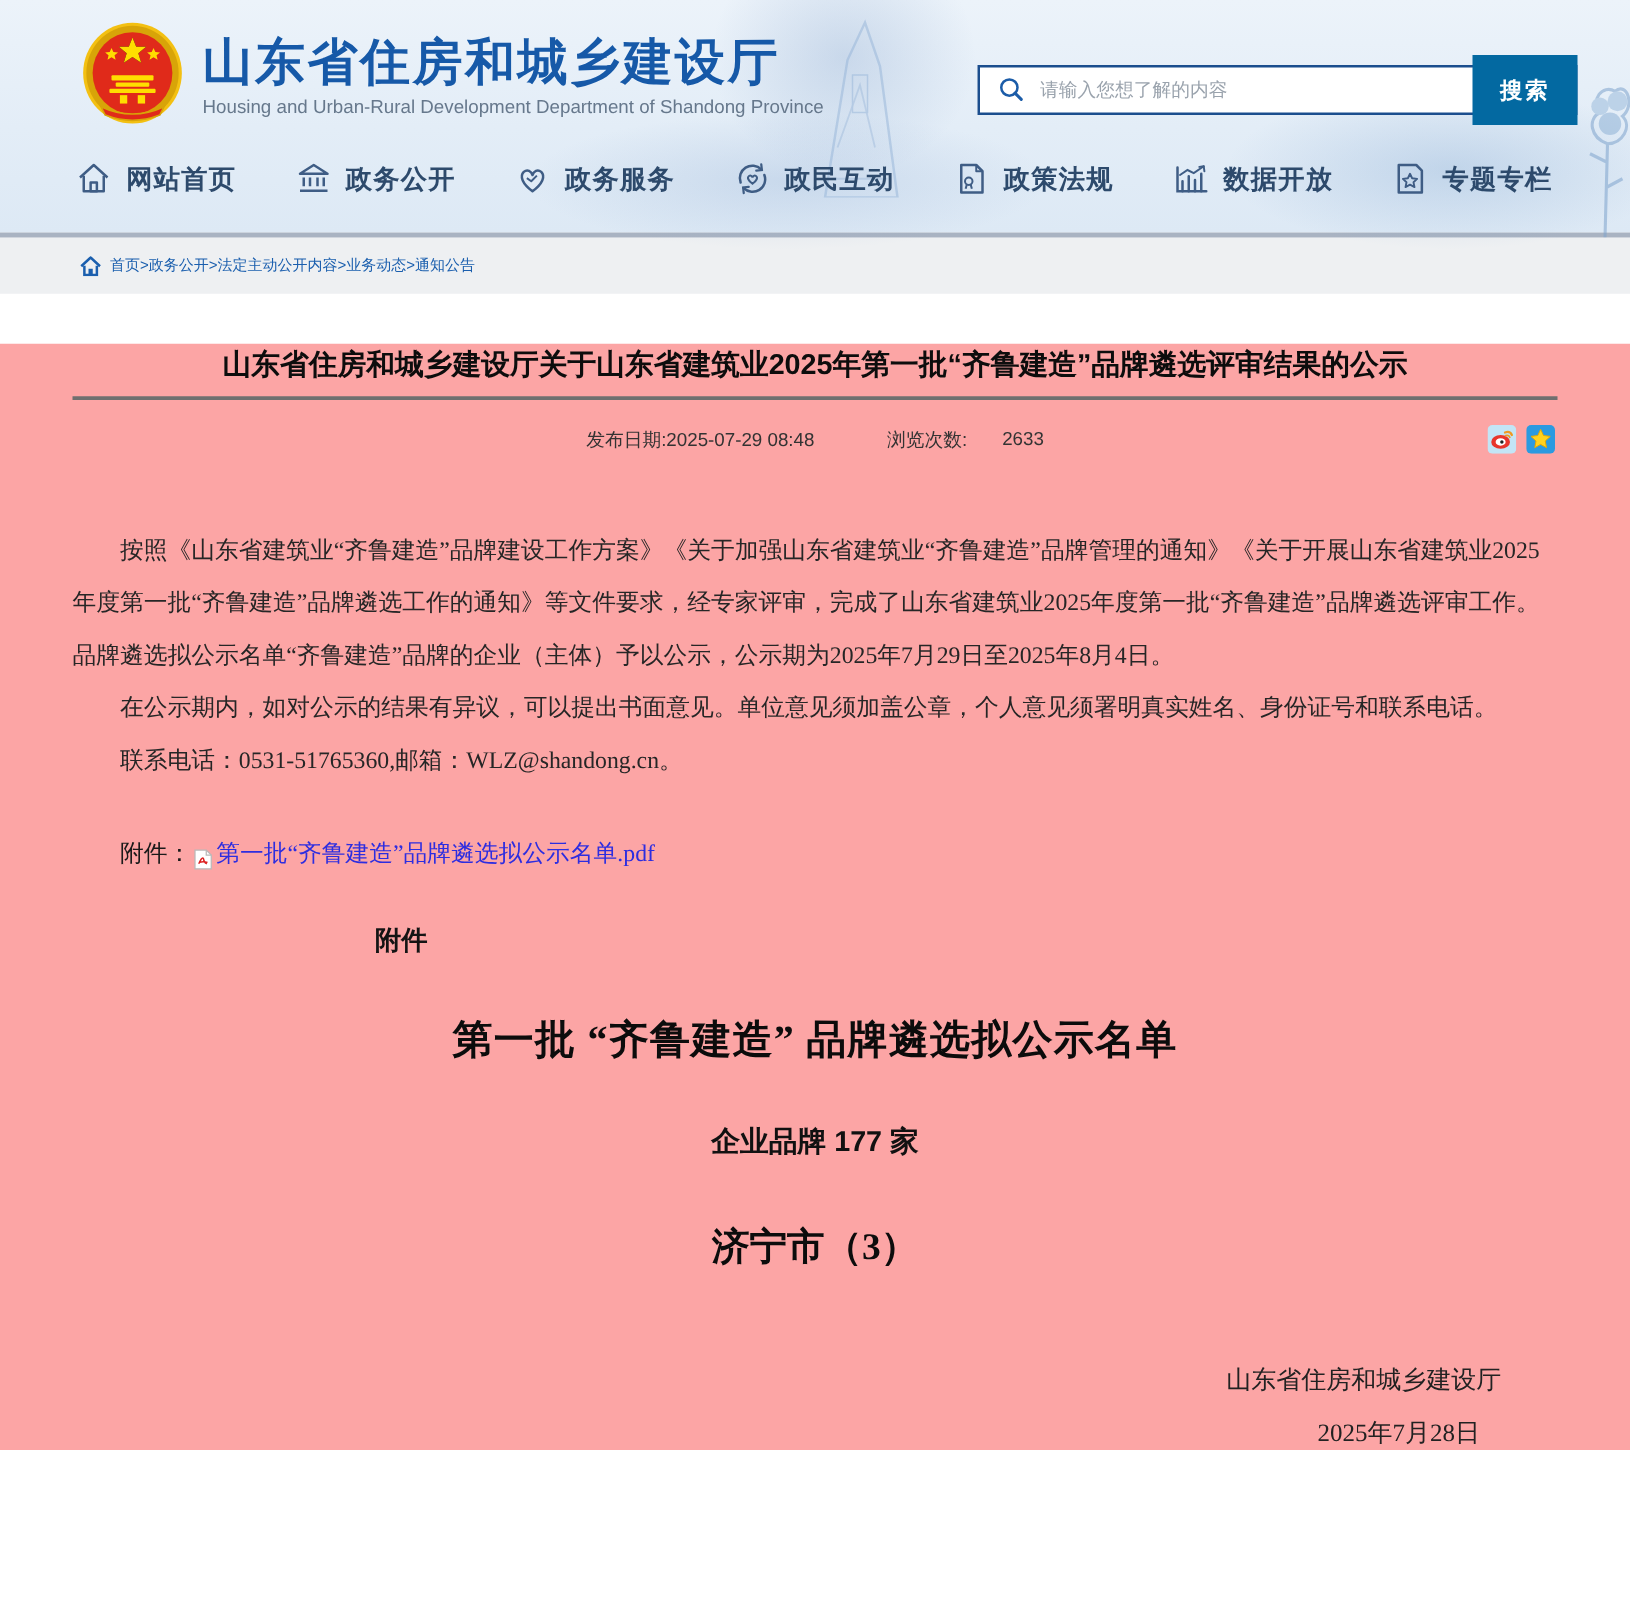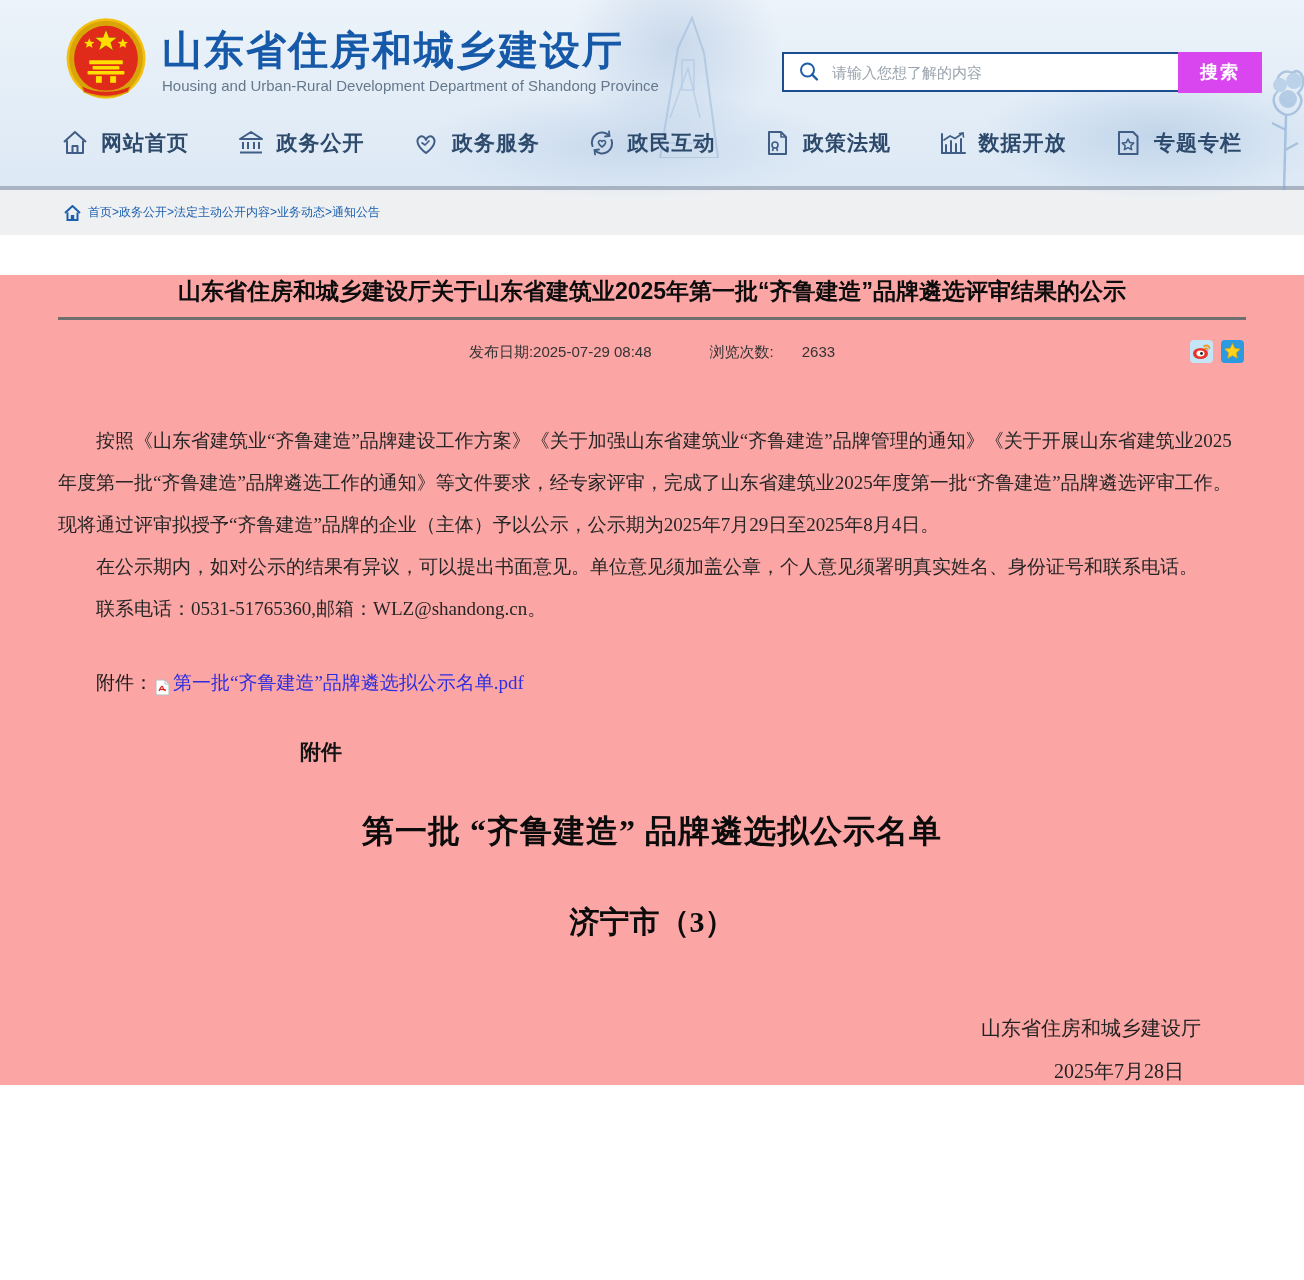--- a/index.html
+++ b/index.html
@@ -25,21 +25,21 @@
   .brand { margin-left:14px; }
   .site-title { font-size:40px; font-weight:bold; color:#1659a8; letter-spacing:2px; line-height:1.1; }
   .site-subtitle { font-size:15px; color:#66788c; margin-top:5px; }
 
   .searchbar { position:absolute; top:52px; right:42px; width:480px; height:40px;
                background:#fff; border:2px solid #1b4e8e; display:flex; align-items:center; }
   .search-glass { margin:0 12px 0 14px; flex:0 0 auto; display:block; }
   .searchbar input { flex:1; border:0; outline:none; font-size:15px; color:#333; background:transparent;
                      font-family:Liberation Sans, sans-serif; }
   .searchbar input::placeholder { color:#9aa3ad; }
-  .search-btn { width:84px; height:41px; margin:-2px -2px -2px 0; border:0; background:#d946ef;
+  .search-btn { width:84px; height:56px; margin:-2px -2px -2px 0; border:0; background:#0369a1;
                 color:#fff; font-size:18px; font-weight:bold; cursor:pointer; letter-spacing:2px;
                 font-family:Liberation Sans, sans-serif; }
 
   .nav { position:absolute; left:60px; right:62px; bottom:28px; display:flex;
          justify-content:space-between; align-items:center; }
   .nav-item { display:flex; align-items:center; gap:11px; cursor:pointer; }
   .nav-item svg { display:block; }
   .nav-label { font-size:21px; font-weight:bold; color:#2d4a6c; letter-spacing:1px; }
 
   
@@ -223,34 +223,35 @@
         <path d="M14.5 8.5 Q17 7.8 17.8 9.8" fill="none" stroke="#f09a22" stroke-width="1.5" stroke-linecap="round"></path>
       </svg>
       <svg width="23" height="23" viewBox="0 0 23 23">
         <rect x="0" y="0" width="23" height="23" rx="4" fill="#2b9ae0"></rect>
         <path d="M11.5 3.5 l2.3 4.9 5.4 .7 -4 3.7 1 5.3 -4.7 -2.6 -4.7 2.6 1 -5.3 -4 -3.7 5.4 -.7 Z" fill="#ffd21e" stroke="#e8a800" stroke-width=".8"></path>
       </svg>
     </span>
   </div>
 
   <div class="body-text">
-    <p>按照《山东省建筑业“齐鲁建造”品牌建设工作方案》《关于加强山东省建筑业“齐鲁建造”品牌管理的通知》《关于开展山东省建筑业2025年度第一批“齐鲁建造”品牌遴选工作的通知》等文件要求，经专家评审，完成了山东省建筑业2025年度第一批“齐鲁建造”品牌遴选评审工作。现将通过评审拟授予“齐鲁建造”品牌的企业（主体）予以公示，公示期为2025年7月29日至2025年8月4日。</p>
+    <p>按照《山东省建筑业“齐鲁建造”品牌建设工作方案》《关于加强山东省建筑业“齐鲁建造”品牌管理的通知》《关于开展山东省建筑业2025年度第一批“齐鲁建造”品牌遴选工作的通知》等文件要求，经专家评审，完成了山东省建筑业2025年度第一批“齐鲁建造”品牌遴选评审工作。品牌遴选拟公示名单“齐鲁建造”品牌的企业（主体）予以公示，公示期为2025年7月29日至2025年8月4日。</p>
     <p>在公示期内，如对公示的结果有异议，可以提出书面意见。单位意见须加盖公章，个人意见须署明真实姓名、身份证号和联系电话。</p>
     <p>联系电话：0531-51765360,邮箱：WLZ@shandong.cn。</p>
   </div>
 
   <div class="attachment-row">
     <span>附件：</span>
     <svg class="pdf-ico" width="15" height="17" viewBox="0 0 15 17">
       <path d="M1 1 H10 L14 5 V16 H1 Z" fill="#fff" stroke="#b9b9b9" stroke-width="1"></path>
       <path d="M10 1 V5 H14" fill="none" stroke="#b9b9b9" stroke-width="1"></path>
       <path d="M4 12 C5.5 9 6.5 7 7.5 7.5 C8.5 8 7 11 10.5 12 M4.5 10.8 C7 10 9 10.2 11 11" fill="none" stroke="#d22" stroke-width="1.2"></path>
     </svg>
     <a class="attachment-link">第一批“齐鲁建造”品牌遴选拟公示名单.pdf</a>
   </div>
 
   <div class="doc-appendix">附件</div>
   <div class="doc-heading">第一批 “齐鲁建造” 品牌遴选拟公示名单</div>
+  <div class="doc-sub">企业品牌 177 家</div>
   <div class="doc-city">济宁市（3）</div>
 
   <div class="sign-name">山东省住房和城乡建设厅</div>
   <div class="sign-date">2025年7月28日</div>
 </div>
 
 </body></html>

